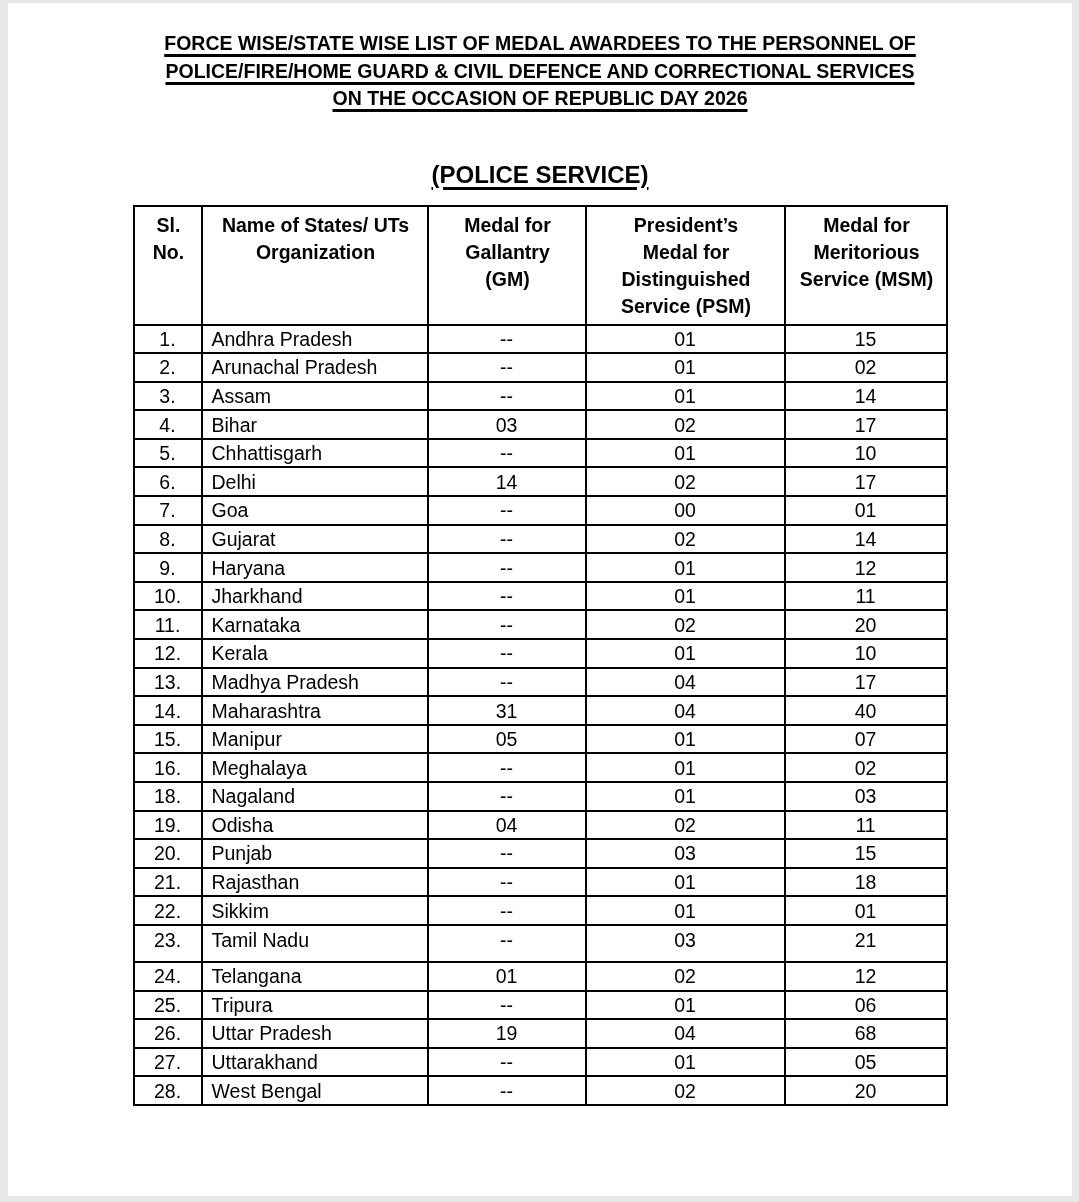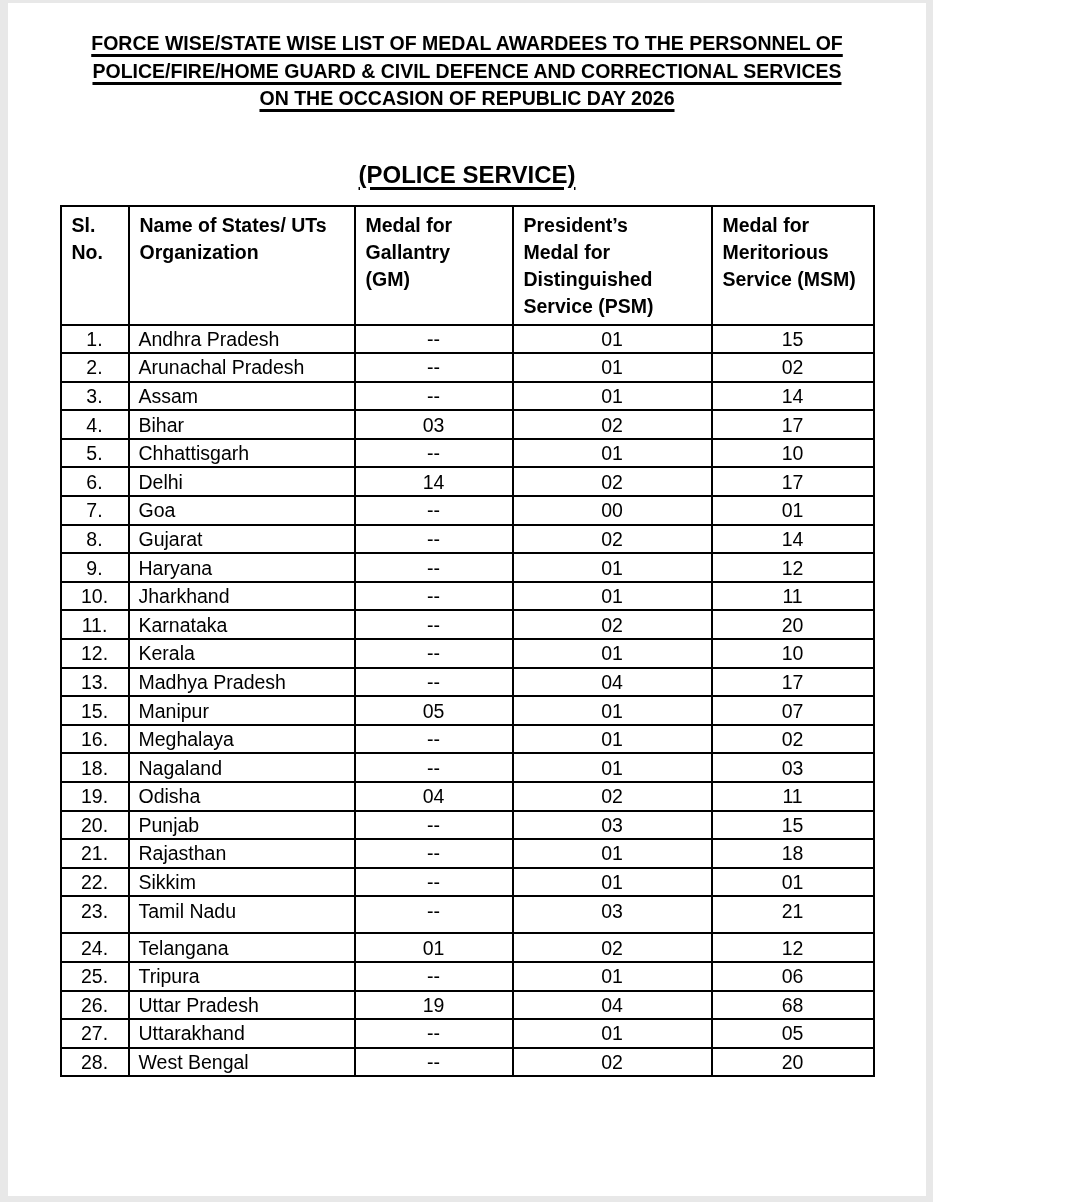--- a/index.html
+++ b/index.html
@@ -4,21 +4,21 @@
 <style>
   * { box-sizing: border-box; }
   html, body {
     margin: 0; padding: 0;
     width: 1079px; height: 1202px;
     font-family: "Liberation Sans", sans-serif;
     color: #000;
   }
   .viewer {
     position: relative;
-    width: 933px; height: 1202px;
+    width: 1079px; height: 1202px;
     background: #e8e8e8;
     overflow: hidden;
   }
   .page {
     position: absolute;
     left: 8px; top: 3px; right: 7px; bottom: 6px;
     background: #ffffff;
     padding-top: 27px;
   }
   .title-block {
@@ -51,21 +51,21 @@
     width: 813px;
     margin: 16px auto 0 auto;
   }
   table.medal-table th,
   table.medal-table td {
     border: 2px solid #000;
   }
   table.medal-table th {
     font-size: 19.5px;
     font-weight: bold;
-    text-align: left;
+    text-align: center;
     vertical-align: top;
     padding: 5px 8px 4px 10px;
     line-height: 27px;
     white-space: pre-line;
     height: 112px;
   }
   table.medal-table th.col-sl { padding-left: 10px; }
   table.medal-table tbody tr { height: 28.6px; }
   table.medal-table tbody tr.tall { height: 37px; }
   table.medal-table tbody tr.tall td { vertical-align: top; padding-top: 2px; }
@@ -215,20 +215,27 @@
             <td>10</td>
           </tr>
           <tr>
             <td>13.</td>
             <td>Madhya Pradesh</td>
             <td>--</td>
             <td>04</td>
             <td>17</td>
           </tr>
           <tr>
+            <td>14.</td>
+            <td>Maharashtra</td>
+            <td>31</td>
+            <td>04</td>
+            <td>40</td>
+          </tr>
+          <tr>
             <td>15.</td>
             <td>Manipur</td>
             <td>05</td>
             <td>01</td>
             <td>07</td>
           </tr>
           <tr>
             <td>16.</td>
             <td>Meghalaya</td>
             <td>--</td>

